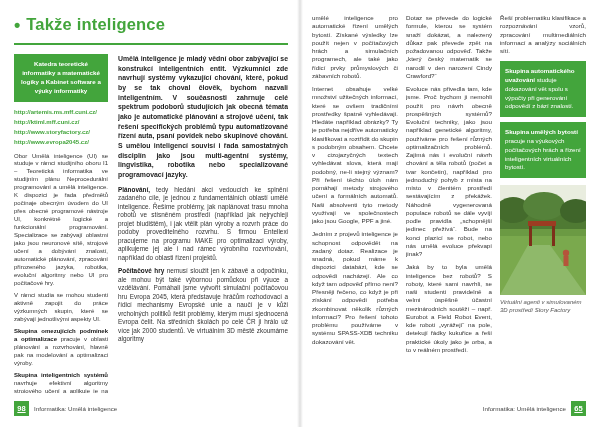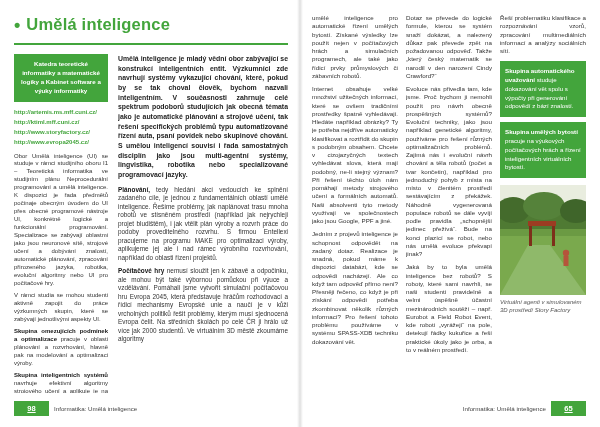--- a/index.html
+++ b/index.html
@@ -39,33 +39,33 @@
   .rail{position:absolute;left:200px;top:14px;width:86px;bottom:34px;overflow:hidden;}
   .rail-note{font-size:6.2px;line-height:1.33;text-align:justify;color:#333;margin:0 0 6px 0;hyphens:auto;}
   .group-box{background:var(--accent);color:#fff;font-size:6.2px;line-height:1.42;padding:6px 5px;margin:0 0 5px 0;text-align:left;}
   .photo{display:block;width:86px;height:110px;margin-top:7px;}
   .caption{font-size:6px;font-style:italic;color:#555;line-height:1.38;margin-top:3px;}
 
   
   .footer{position:absolute;bottom:11px;display:flex;align-items:center;gap:5px;}
   .footer.fl{left:14px;}
   .footer.fr{right:14px;}
-  .page-num{width:35px;height:15px;background:var(--accent);color:#fff;font-size:7.5px;font-weight:700;
+  .page-num{width:15px;height:15px;background:var(--accent);color:#fff;font-size:7.5px;font-weight:700;
             display:flex;align-items:center;justify-content:center;text-decoration:underline;}
   .footer-label{font-size:6.2px;color:#444;}
 </style>
 </head>
 <body>
 
 <div class="stage">
 
   <div class="page leftp">
     <div class="title-row">
       <span class="title-bullet">•</span>
-      <h1 class="page-title">Umělá inteligence</h1>
+      <h1 class="page-title">Takže inteligence</h1>
     </div>
     <div class="title-rule"></div>
 
     <div class="sidebar">
       <div class="dept-box">Katedra teoretické informatiky a matematické logiky a Kabinet software a výuky informatiky</div>
       <ul class="links">
         <li><a>http://artemis.ms.mff.cuni.cz/</a></li>
         <li><a>http://ktiml.mff.cuni.cz/</a></li>
         <li><a>http://www.storyfactory.cz/</a></li>
         <li><a>http://www.evropa2045.cz/</a></li>

